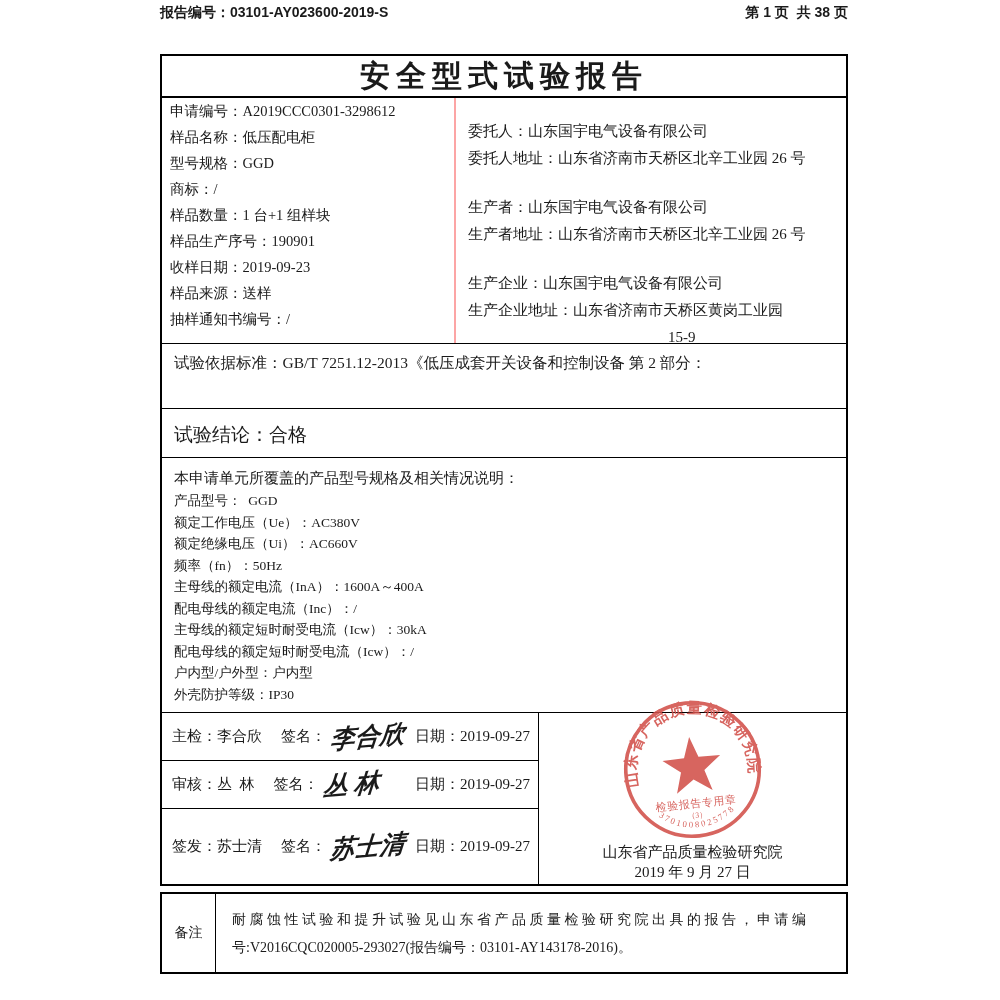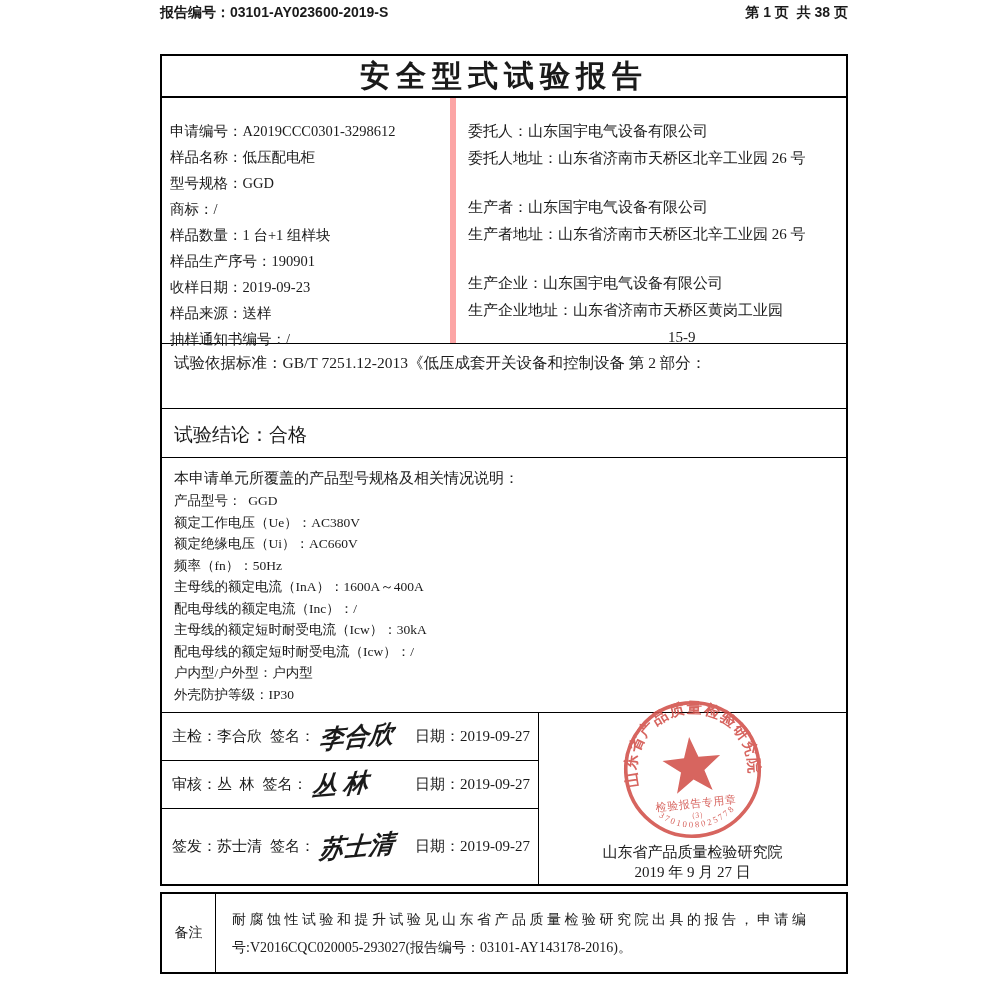--- a/index.html
+++ b/index.html
@@ -15,40 +15,40 @@
   
   .title-box { height: 44px; border: 2px solid #000; display: flex; align-items: center; justify-content: center;
     font-size: 30px; font-weight: 700; letter-spacing: 6px; margin-top: 32px; }
 
   
   .main-table { border: 2px solid #000; margin-top: -2px; }
   .row { border-bottom: 1px solid #000; }
   .row:last-child { border-bottom: none; }
 
   .row-info { display: flex; height: 246px; }
-  .cell-left { width: 294px; border-right: 6px solid #fca5a5; padding: 20px 8px 0 8px;
+  .cell-left { width: 294px; border-right: 2px solid #fca5a5; padding: 0 8px 0 8px;
     font-size: 14.5px; line-height: 26px; }
   .cell-right { flex: 1; padding: 20px 10px 0 12px; font-size: 15px; line-height: 27px; }
   .party-group { margin-bottom: 22px; }
   .pline { white-space: pre-wrap; }
   .addr-cont { padding-left: 200px; }
 
   .row-standards { height: 65px; padding: 6px 12px 0 12px; font-size: 15.5px; line-height: 26px; }
   .row-conclusion { height: 49px; padding: 13px 12px 0 12px; font-size: 19px; }
 
   .row-product { height: 255px; padding: 8px 12px 0 12px; font-size: 13.5px; line-height: 21.5px; }
   .row-product .product-heading { font-size: 15px; line-height: 24px; }
 
   .row-sign { display: flex; height: 171px; }
   .sign-left { width: 377px; border-right: 1px solid #000; display: flex; flex-direction: column; }
   .sign-row { border-bottom: 1px solid #000; height: 48px; display: flex; align-items: center;
     padding: 0 8px 0 10px; font-size: 15px; }
   .sign-row:last-child { border-bottom: none; flex: 1; }
   .sign-role { white-space: pre-wrap; }
-  .sign-label { margin-left: 8px; }
+  .sign-label { margin-left: 19px; }
   .sign-script { font-size: 25px; font-weight: 600; font-style: italic; white-space: pre-wrap;
     transform: rotate(-5deg) skewX(-10deg); margin: 0 4px; }
   .sign-date { margin-left: auto; white-space: pre-wrap; }
 
   .stamp-cell { flex: 1; display: flex; flex-direction: column; align-items: center; overflow: visible; }
   .stamp-svg { width: 145px; height: 145px; margin-top: -16px; opacity: 0.88; transform: rotate(-6deg); }
   .stamp-org { font-size: 15px; line-height: 20px; }
   .stamp-date { font-size: 15px; line-height: 20px; }
 
   

